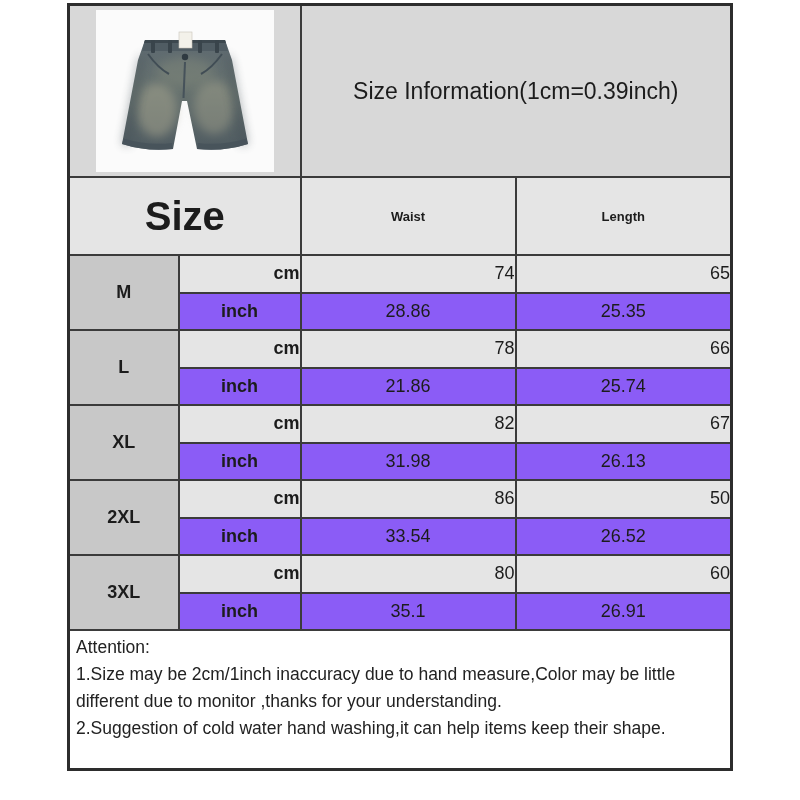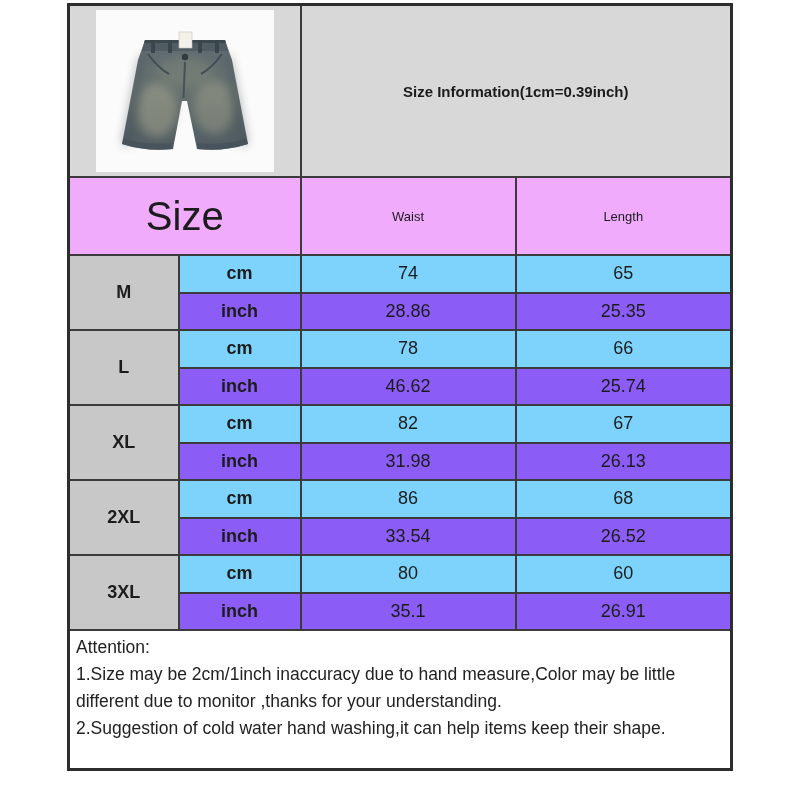--- a/index.html
+++ b/index.html
@@ -35,37 +35,37 @@
   .photo {
     width: 178px;
     height: 162px;
     background: #fbfbfb;
     margin: 2px auto 2px auto;
     display: flex;
     align-items: center;
     justify-content: center;
   }
   td.banner-title-cell {
-    font-weight: bold;
-    font-size: 15px;
+    font-weight: normal;
+    font-size: 23px;
     letter-spacing: 0px;
   }
   
-  tr.header-row td { height: 76px; background: #f0abfc; font-weight: normal; }
+  tr.header-row td { height: 76px; background: #e5e5e5; font-weight: bold; }
   td.size-head { font-size: 40px; }
   td.col-head { font-size: 13px; }
   
   tr.data-row td { height: 35.5px; font-size: 18px; }
   td.size-cell {
     background: #c8c8c8;
     font-weight: bold;
     font-size: 18px;
   }
   td.unit-cell { font-weight: bold; }
-  tr.cm-row td.unit-cell, tr.cm-row td.val { background: #7dd3fc; }
+  tr.cm-row td.unit-cell, tr.cm-row td.val { background: #e5e5e5; text-align: right; }
   tr.inch-row td.unit-cell, tr.inch-row td.val { background: #8b5cf6; }
   
   tr.attention-row td {
     height: 134px;
     background: #ffffff;
     text-align: left;
     vertical-align: top;
     padding: 3px 6px 0 6px;
     font-size: 17.5px;
     line-height: 27px;
@@ -153,41 +153,41 @@
     </tr>
 
     <tr class="data-row cm-row">
       <td rowspan="2" class="size-cell">L</td>
       <td class="unit-cell">cm</td>
       <td class="val">78</td>
       <td class="val">66</td>
     </tr>
     <tr class="data-row inch-row">
       <td class="unit-cell">inch</td>
-      <td class="val">46.62</td>
+      <td class="val">21.86</td>
       <td class="val">25.74</td>
     </tr>
 
     <tr class="data-row cm-row">
       <td rowspan="2" class="size-cell">XL</td>
       <td class="unit-cell">cm</td>
       <td class="val">82</td>
       <td class="val">67</td>
     </tr>
     <tr class="data-row inch-row">
       <td class="unit-cell">inch</td>
       <td class="val">31.98</td>
       <td class="val">26.13</td>
     </tr>
 
     <tr class="data-row cm-row">
       <td rowspan="2" class="size-cell">2XL</td>
       <td class="unit-cell">cm</td>
       <td class="val">86</td>
-      <td class="val">68</td>
+      <td class="val">50</td>
     </tr>
     <tr class="data-row inch-row">
       <td class="unit-cell">inch</td>
       <td class="val">33.54</td>
       <td class="val">26.52</td>
     </tr>
 
     <tr class="data-row cm-row">
       <td rowspan="2" class="size-cell">3XL</td>
       <td class="unit-cell">cm</td>

